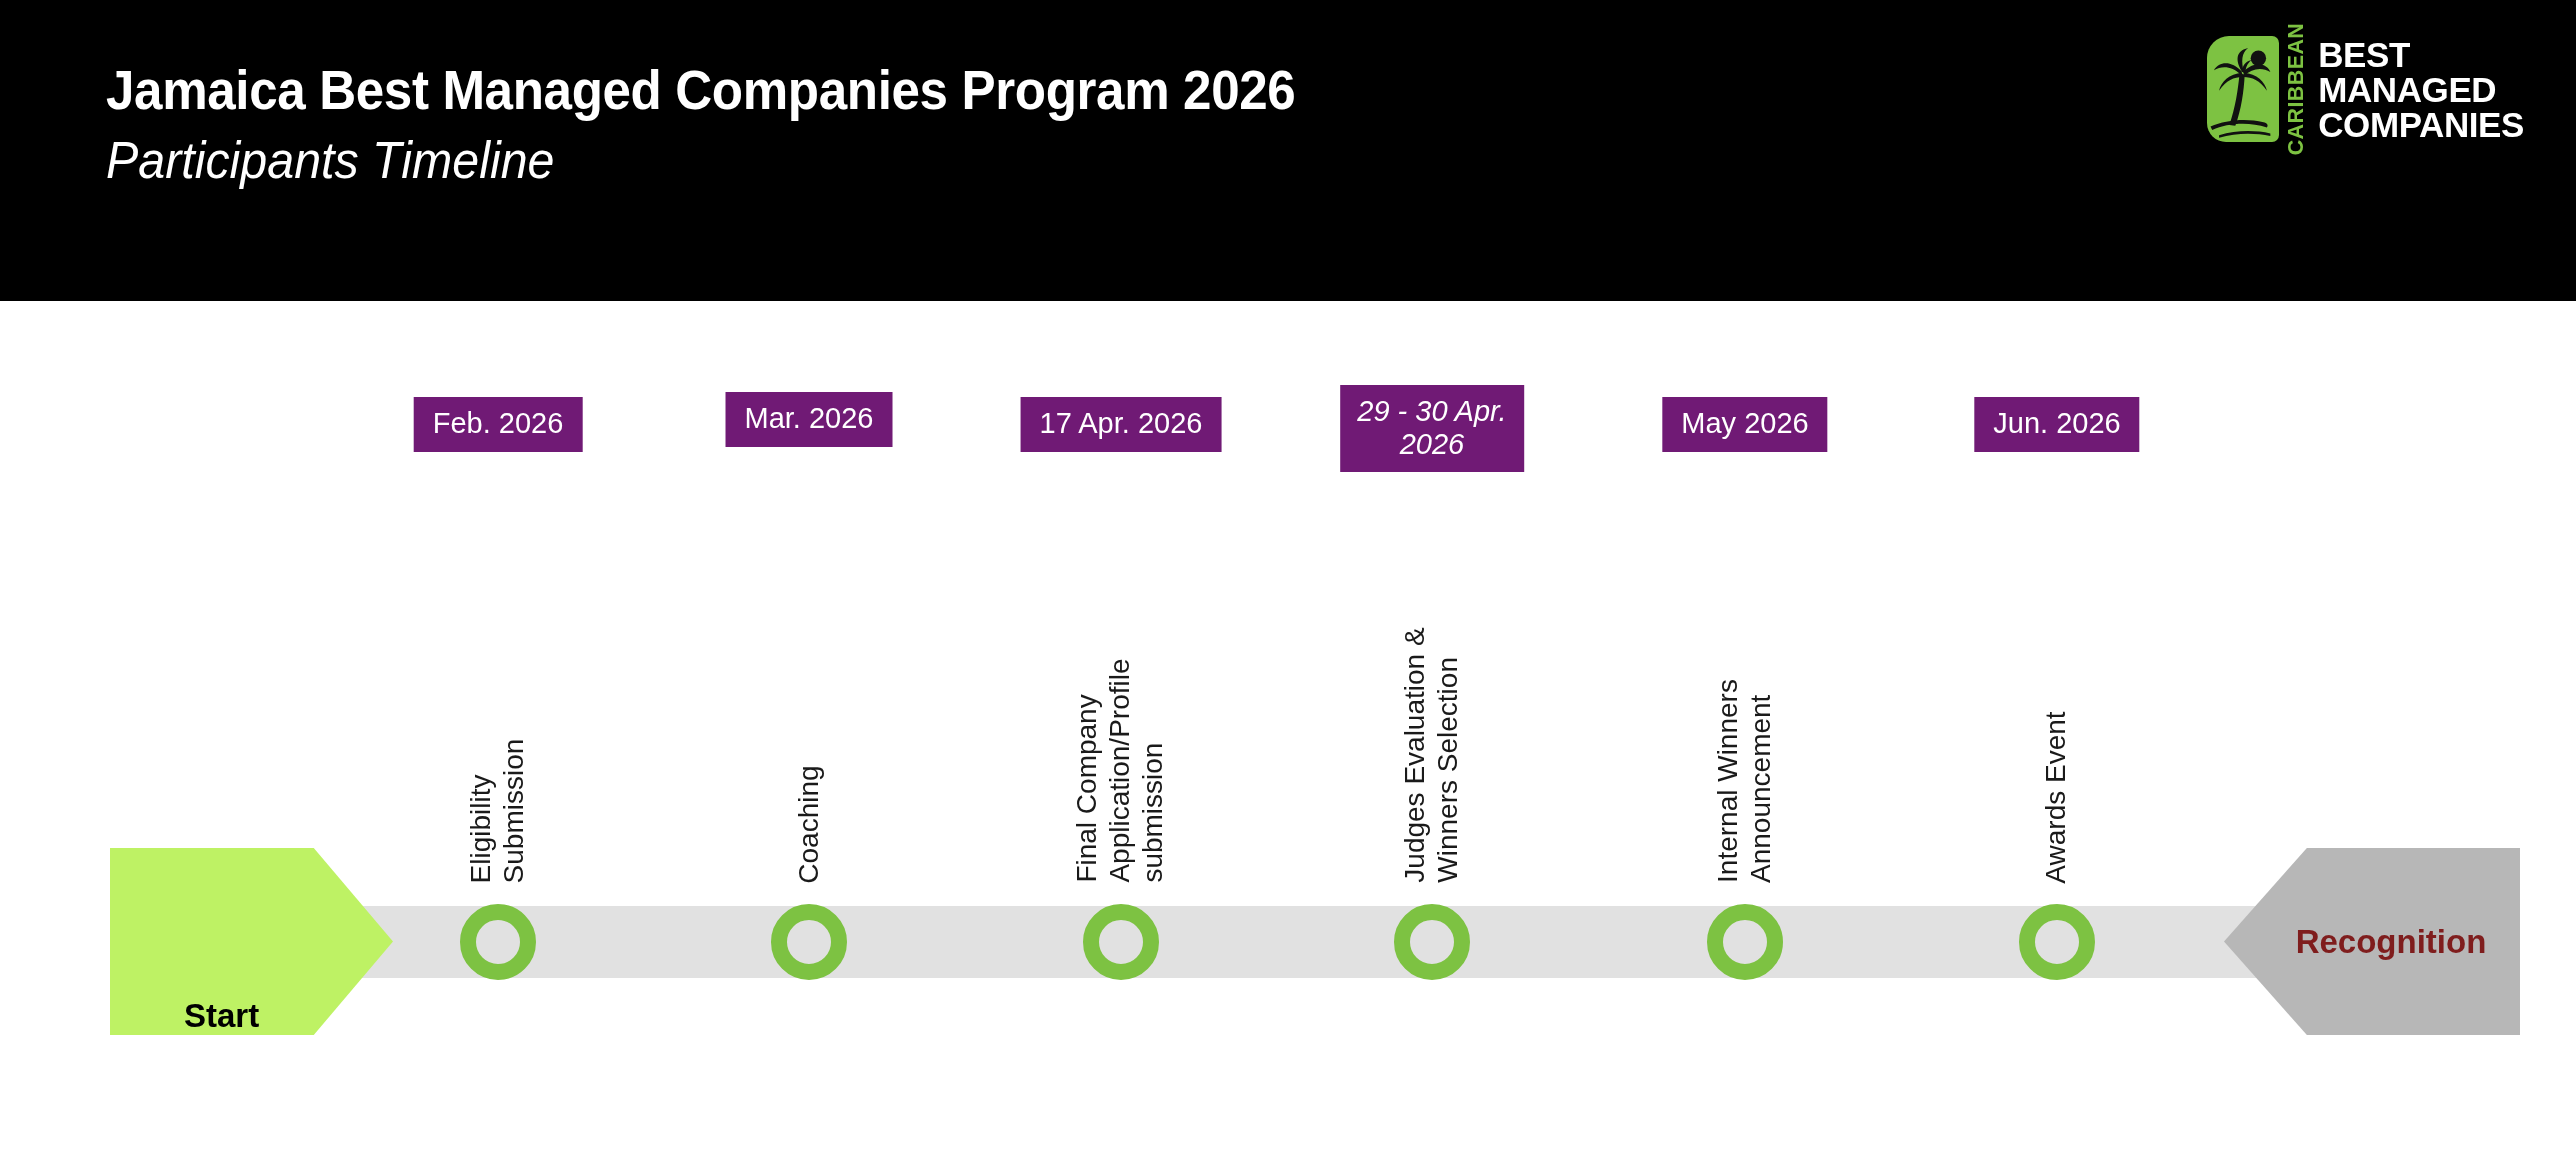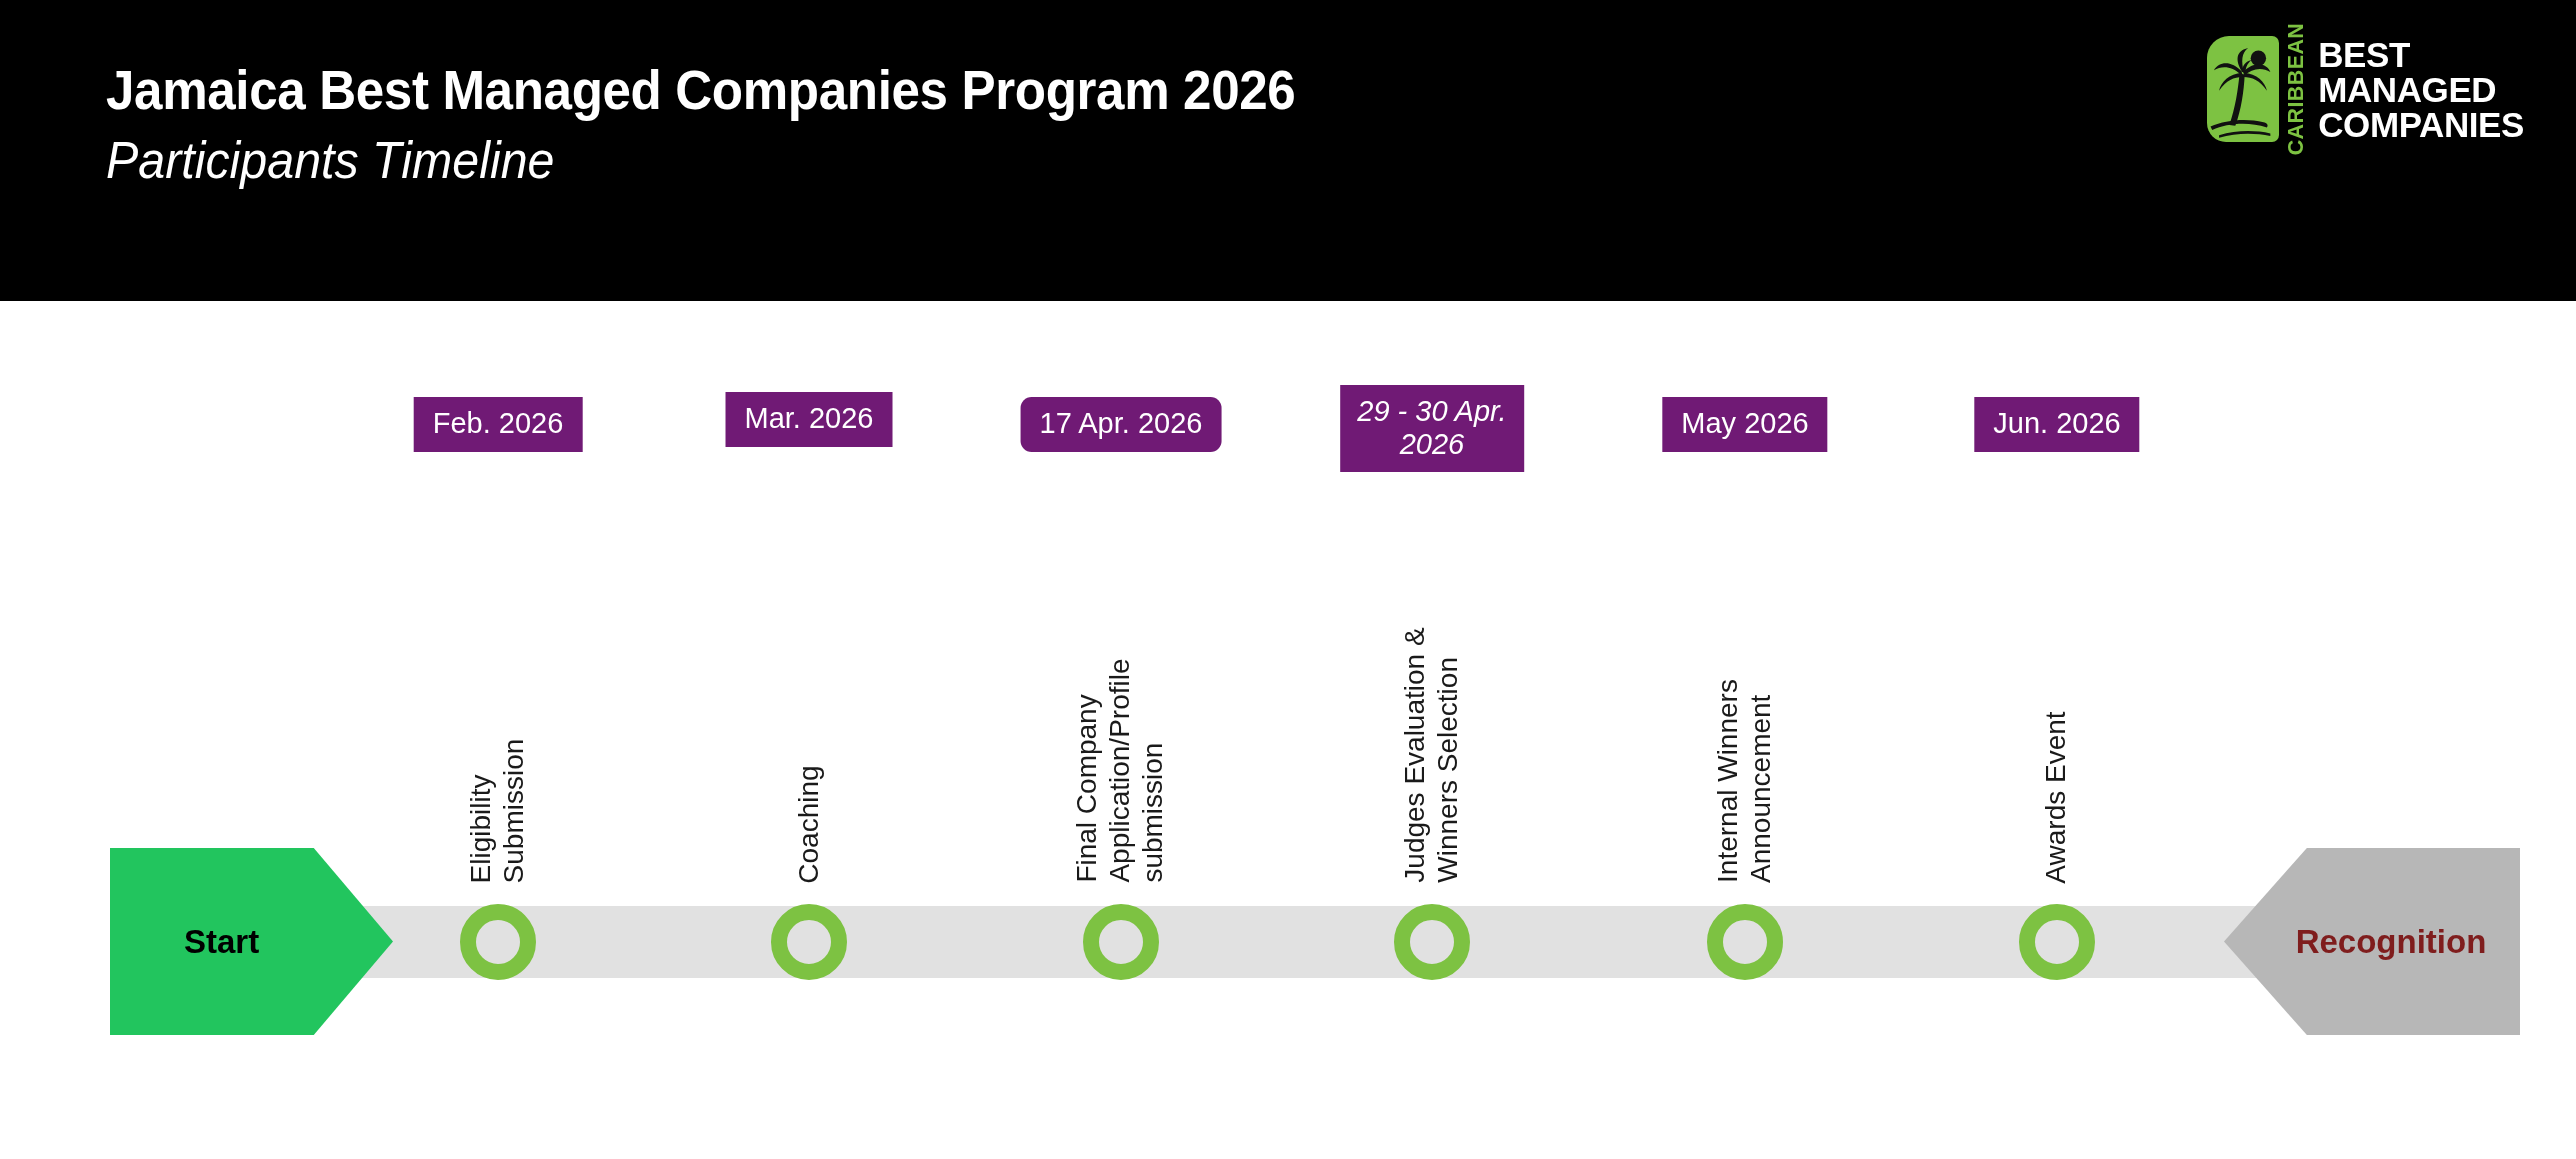--- a/index.html
+++ b/index.html
@@ -126,24 +126,24 @@
     background: #E1E1E1;
   }
 
   
   #start-cap {
     position: absolute;
     left: 110px;
     top: 848px;
     width: 283px;
     height: 187px;
-    background: #22c55e;
+    background: #bef264;
     clip-path: polygon(0 0, 72% 0, 100% 50%, 72% 100%, 0 100%);
     display: flex;
-    align-items: center;
+    align-items: flex-end;
     justify-content: flex-start;
   }
   #start-cap .cap-label {
     margin-left: 74px;
     color: #000000;
     font-family: "Liberation Sans", sans-serif;
     font-weight: bold;
     font-size: 33px;
   }
   #end-cap {
@@ -256,21 +256,21 @@
 </div>
 
 <div id="milestones">
     <div class="date-chip" style="left: 498px; top: 397px;">Feb. 2026</div>
     <div class="vlabel" style="left: 425px; top: 778px; transform: rotate(-90deg);">Eligibility
 Submission</div>
     <div class="node" style="left: 498px; top: 904px;"></div>
     <div class="date-chip" style="left: 809px; top: 392px;">Mar. 2026</div>
     <div class="vlabel" style="left: 749px; top: 808px; transform: rotate(-90deg);">Coaching</div>
     <div class="node" style="left: 809px; top: 904px;"></div>
-    <div class="date-chip" style="left: 1121px; top: 397px; border-radius: 11px;">17 Apr. 2026</div>
+    <div class="date-chip" style="left: 1121px; top: 397px;">17 Apr. 2026</div>
     <div class="vlabel" style="left: 1007px; top: 721px; transform: rotate(-90deg);">Final Company
 Application/Profile
 submission</div>
     <div class="node" style="left: 1121px; top: 904px;"></div>
     <div class="date-chip two-line" style="left: 1432px; top: 385px;">29 - 30 Apr. 2026</div>
     <div class="vlabel" style="left: 1303px; top: 722px; transform: rotate(-90deg);">Judges Evaluation &amp;
 Winners Selection</div>
     <div class="node" style="left: 1432px; top: 904px;"></div>
     <div class="date-chip" style="left: 1745px; top: 397px;">May 2026</div>
     <div class="vlabel" style="left: 1642px; top: 748px; transform: rotate(-90deg);">Internal Winners

